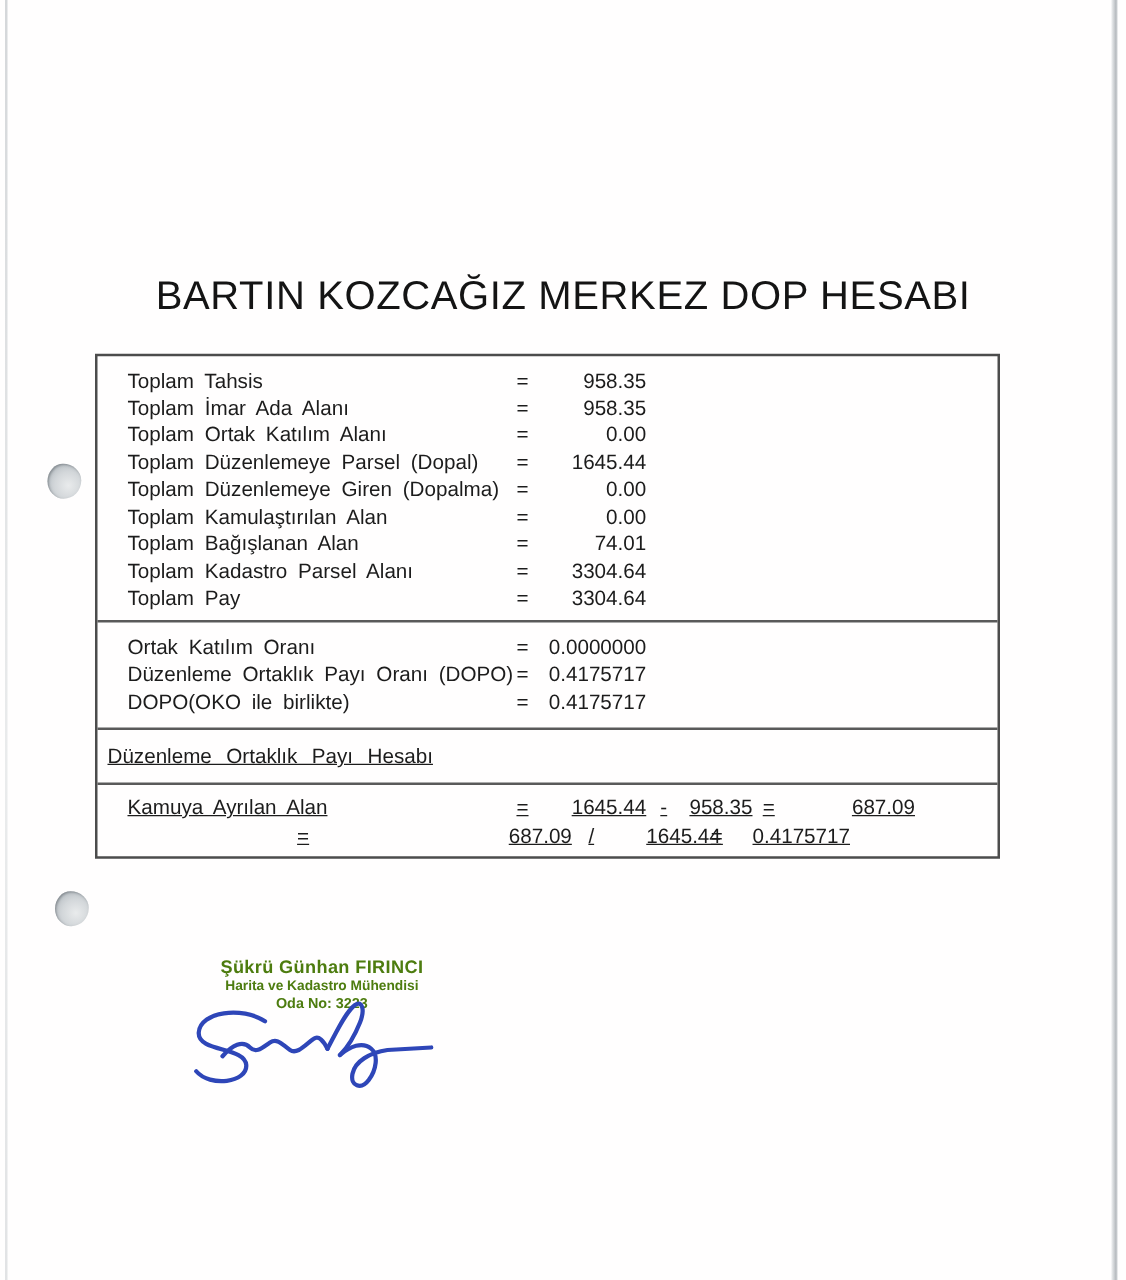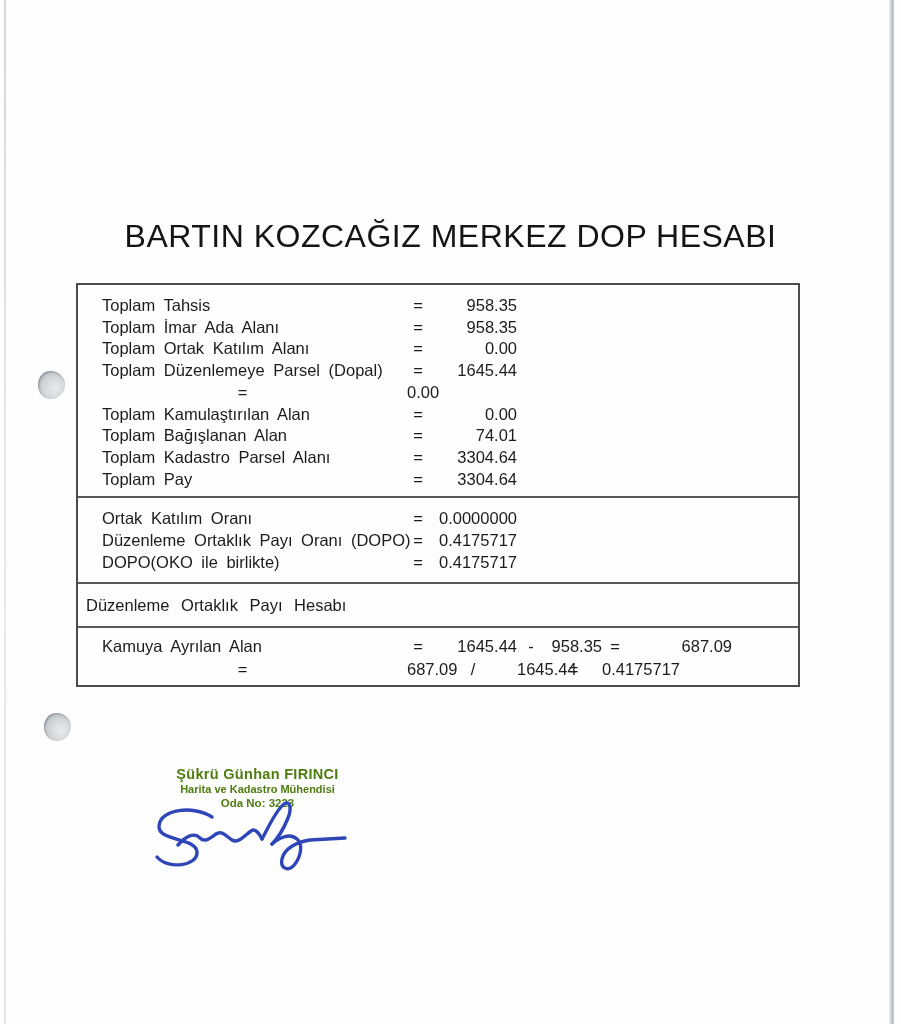--- a/index.html
+++ b/index.html
@@ -54,27 +54,27 @@
   .sec4{height:61px;padding-top:7px;border-top:2px solid #5a5a5a;}
 
   .row{
     display:grid;
     grid-template-columns:329px 22px 88px 28px 57px 26px 104px;
     align-items:baseline;
     line-height:21.7px;
     white-space:nowrap;
   }
   .sec2 .row{line-height:22px;}
-  .sec4 .row{line-height:22.5px;}
+  .sec4 .row{line-height:22.5px;text-decoration:underline;}
   .c-label{padding-left:24px;word-spacing:4px;overflow:visible;}
   .c-eq{text-align:center;}
   .c-val{text-align:right;}
   .c-op{text-align:center;}
   .sec-header{
-    padding-left:8px;word-spacing:7px;line-height:22px;white-space:nowrap;
+    padding-left:8px;word-spacing:7px;line-height:22px;white-space:nowrap;text-decoration:underline;
   }
 
   
   .stamp{
     position:absolute;left:140px;top:766px;width:235px;
     text-align:center;
     font-weight:700;
     white-space:nowrap;
   }
   .stamp .s-name{font-size:14.5px;letter-spacing:.3px;line-height:17px;}
@@ -111,20 +111,21 @@
         <span class="c-label">Toplam Ortak Katılım Alanı</span>
         <span class="c-eq">=</span>
         <span class="c-val">0.00</span>
       </div>
       <div class="row">
         <span class="c-label">Toplam Düzenlemeye Parsel (Dopal)</span>
         <span class="c-eq">=</span>
         <span class="c-val">1645.44</span>
       </div>
       <div class="row">
+        <span class="c-label">Toplam Düzenlemeye Giren (Dopalma)</span>
         <span class="c-eq">=</span>
         <span class="c-val">0.00</span>
       </div>
       <div class="row">
         <span class="c-label">Toplam Kamulaştırılan Alan</span>
         <span class="c-eq">=</span>
         <span class="c-val">0.00</span>
       </div>
       <div class="row">
         <span class="c-label">Toplam Bağışlanan Alan</span>

